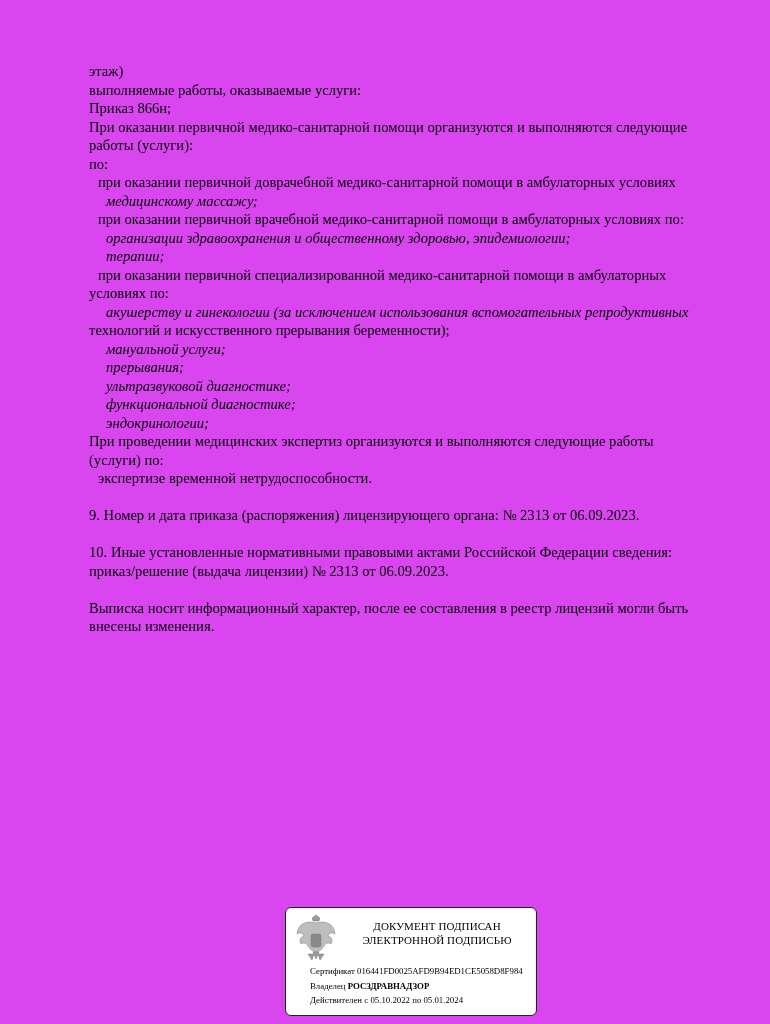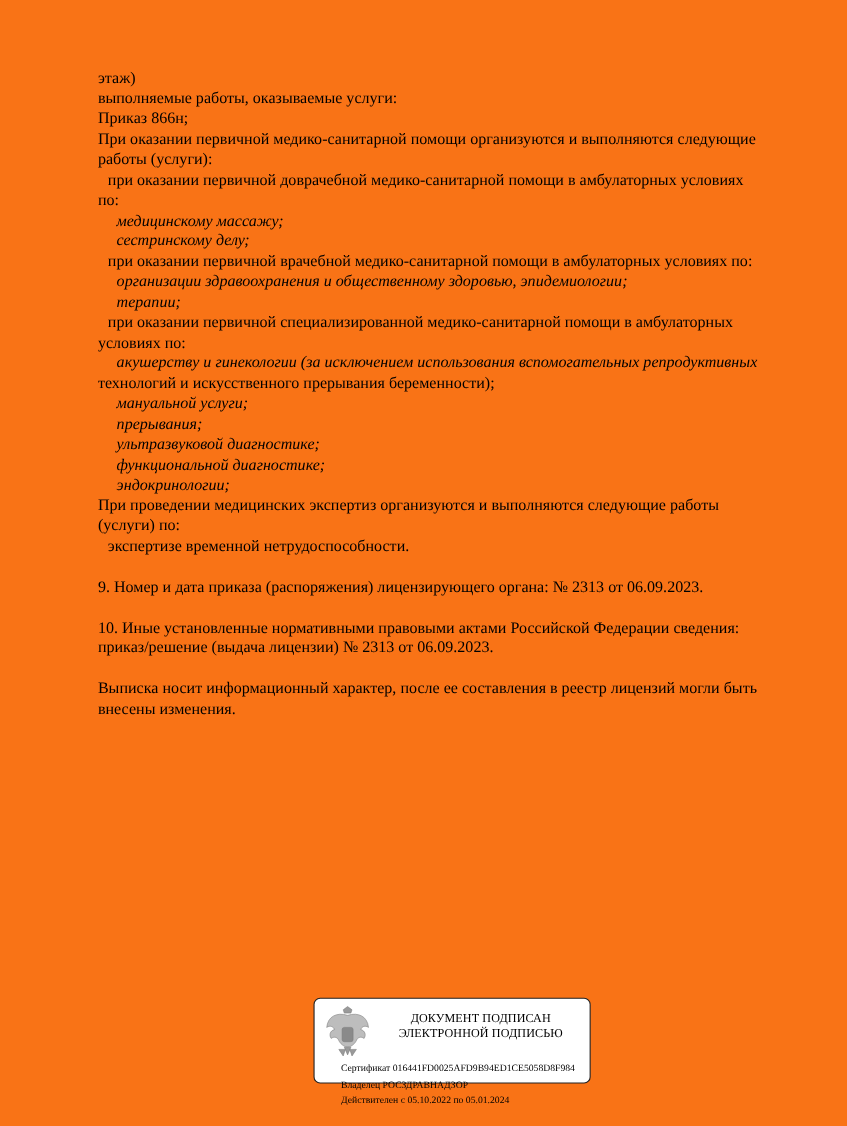--- a/index.html
+++ b/index.html
@@ -1,47 +1,46 @@
 <!DOCTYPE html>
 <html><head>
 <meta charset="utf-8">
 <style>
   html, body { margin: 0; padding: 0; background: #ffffff; }
   body { width: 770px; height: 1024px; position: relative; overflow: hidden;
          font-family: "Liberation Serif", "DejaVu Serif", serif; color: #000; }
-  .page { position: absolute; left: 0; top: 0; width: 770px; height: 1024px; background: #f97316; }
+  .page { position: absolute; left: 0; top: 0; width: 770px; height: 1024px; background: #d946ef; }
   .content { position: absolute; left: 89px; top: 62px; width: 650px;
              font-size: 14.6px; line-height: 18.5px; }
   .line { white-space: pre; display: block; }
   .gap { display: block; height: 18.5px; }
   .ind1 { padding-left: 9px; }
   .ind2 { padding-left: 17px; font-style: italic; }
 
-  .stamp { position: absolute; left: 285px; top: 907px; width: 252px; height: 78px;
+  .stamp { position: absolute; left: 285px; top: 907px; width: 252px; height: 109px;
            border: 1.6px solid #222; border-radius: 6px; box-sizing: border-box; background: #fff; }
   .emblem { position: absolute; left: 8px; top: 6px; width: 44px; height: 50px; }
   .stamp-title { position: absolute; left: 58px; top: 12px; width: 186px; text-align: center;
                  font-size: 11px; line-height: 13.5px; letter-spacing: 0.1px; }
   .stamp-info { position: absolute; left: 24px; top: 56px; font-size: 8.8px; line-height: 14.5px; white-space: nowrap; }
-  .stamp-info b { font-weight: normal; }
+  .stamp-info b { font-weight: bold; }
 </style>
 </head>
 <body>
 
 <div class="page">
   <div class="content" id="content">
       <span class="line">этаж)</span>
       <span class="line">выполняемые работы, оказываемые услуги:</span>
       <span class="line">Приказ 866н;</span>
       <span class="line">При оказании первичной медико-санитарной помощи организуются и выполняются следующие</span>
       <span class="line">работы (услуги):</span>
+      <span class="line">по:</span>
       <span class="line ind1">при оказании первичной доврачебной медико-санитарной помощи в амбулаторных условиях</span>
-      <span class="line">по:</span>
       <span class="line ind2">медицинскому массажу;</span>
-      <span class="line ind2">сестринскому делу;</span>
       <span class="line ind1">при оказании первичной врачебной медико-санитарной помощи в амбулаторных условиях по:</span>
       <span class="line ind2">организации здравоохранения и общественному здоровью, эпидемиологии;</span>
       <span class="line ind2">терапии;</span>
       <span class="line ind1">при оказании первичной специализированной медико-санитарной помощи в амбулаторных</span>
       <span class="line">условиях по:</span>
       <span class="line ind2">акушерству и гинекологии (за исключением использования вспомогательных репродуктивных</span>
       <span class="line">технологий и искусственного прерывания беременности);</span>
       <span class="line ind2">мануальной услуги;</span>
       <span class="line ind2">прерывания;</span>
       <span class="line ind2">ультразвуковой диагностике;</span>

